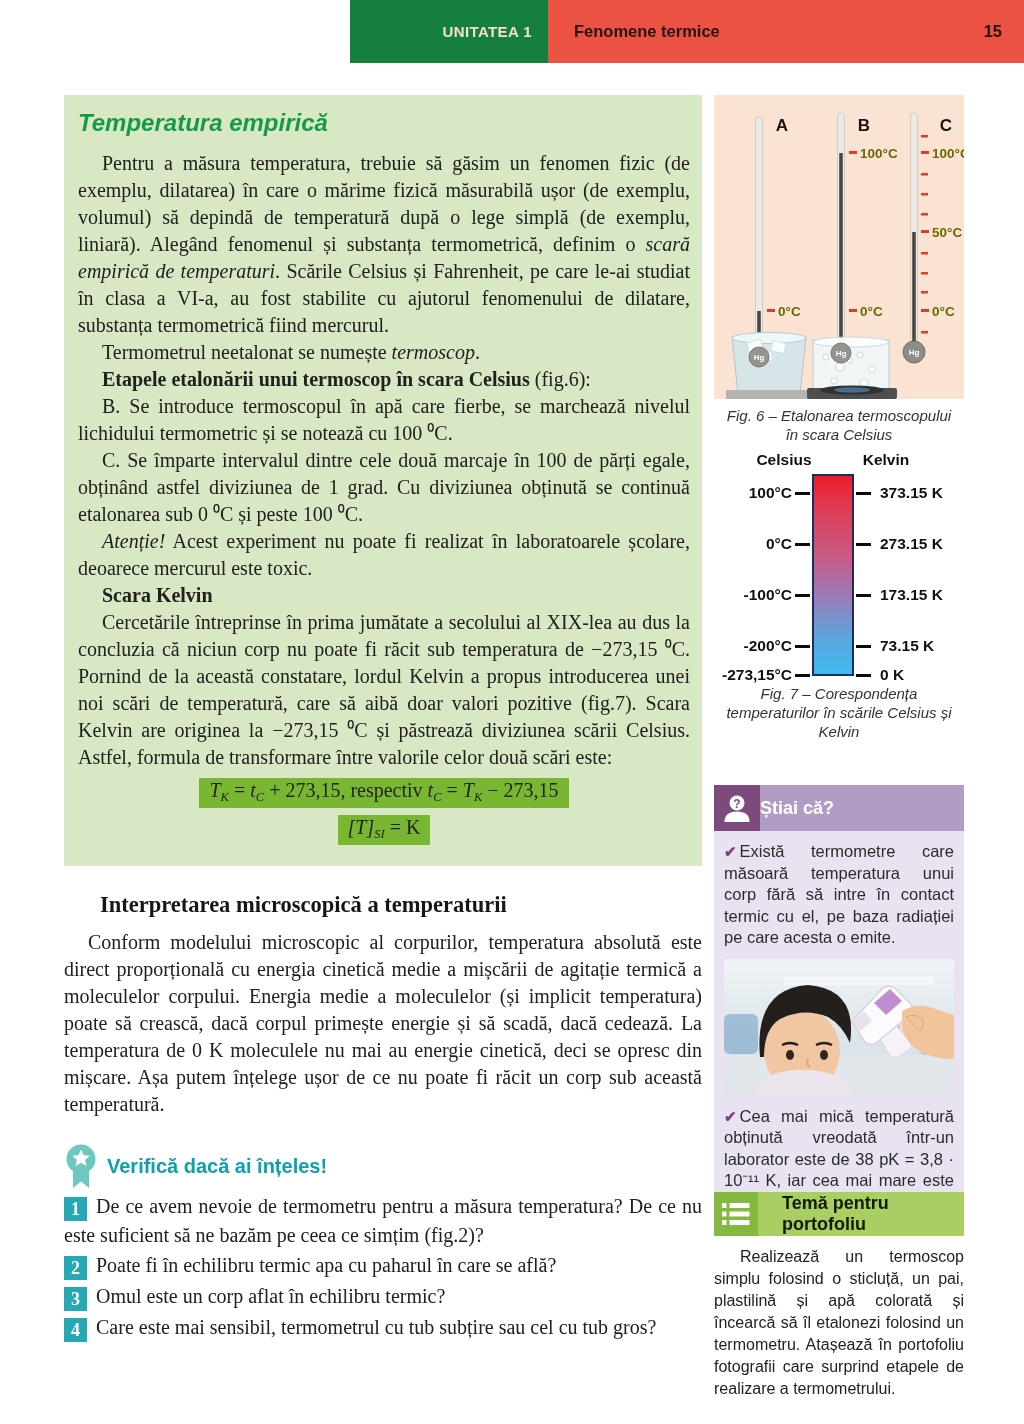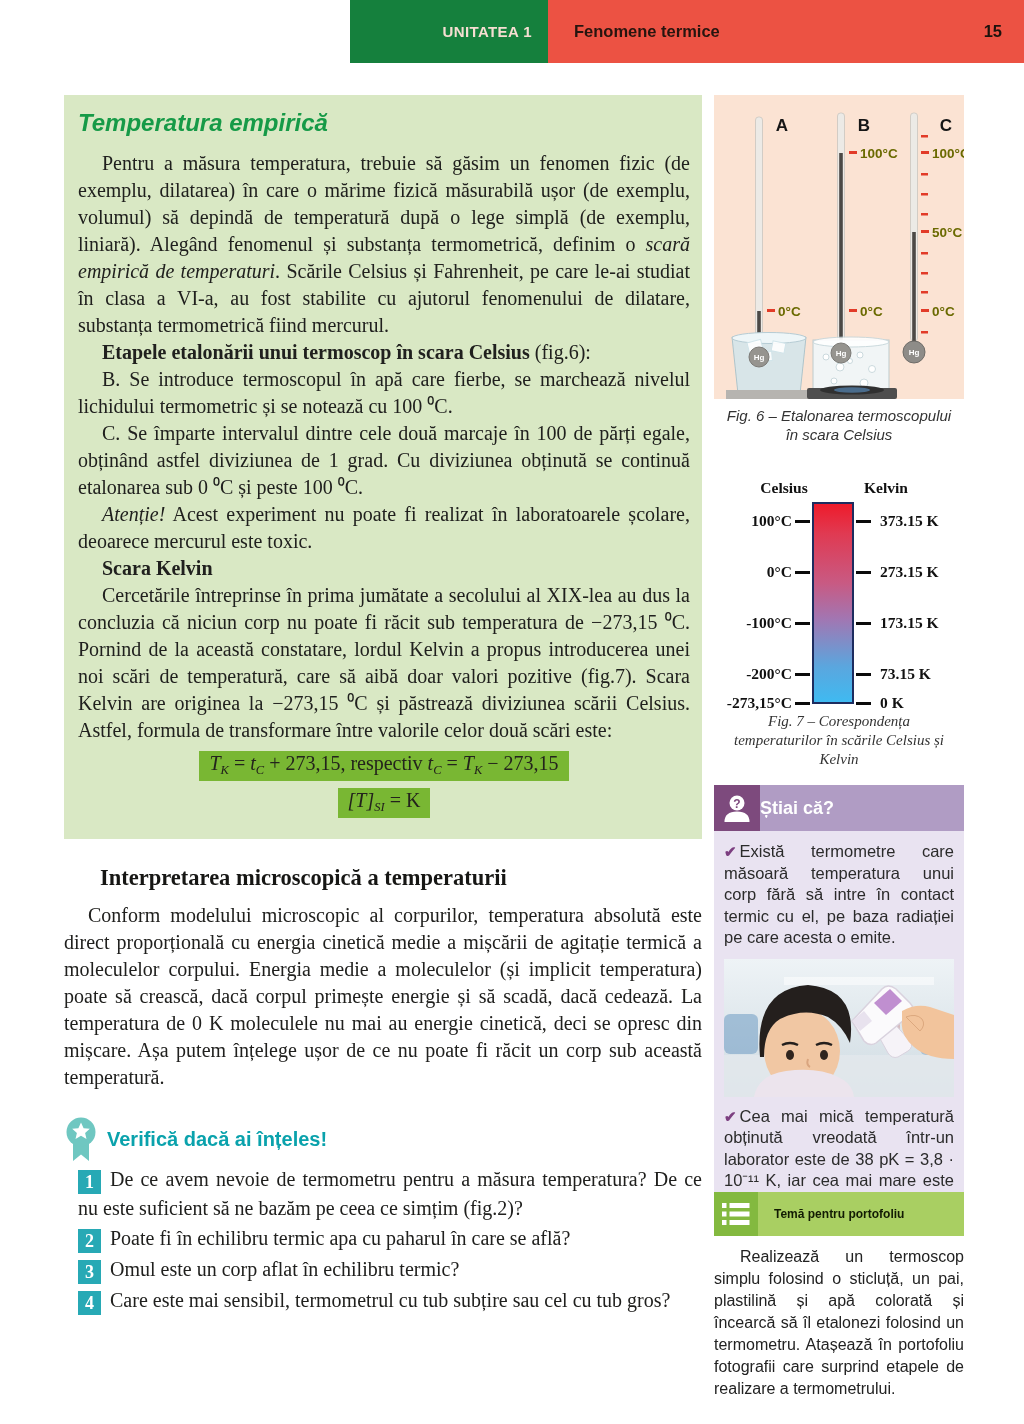--- a/index.html
+++ b/index.html
@@ -23,36 +23,36 @@
                 font-size:24px;color:#169a47;margin:2px 0 13px 0;}
   .bt{font-size:20px;line-height:27px;margin:0;text-align:justify;}
   .ti{text-indent:24px;}
   .fline{text-align:center;margin:7px 0 5px;}
   .hl{display:inline-block;background:#79b733;padding:1px 10px 3px;font-size:20px;color:#23231c;}
   .hl i{font-style:italic;}
   .hl sub,.fsub{font-size:12.5px;font-style:italic;vertical-align:-4px;}
   .micro-h{font-size:22.5px;font-weight:bold;margin:26px 0 11px 0;text-indent:36px;color:#161614;}
   .check-head{margin-top:24px;display:flex;align-items:center;gap:9px;height:48px;}
   .check-title{font-family:"Liberation Sans",sans-serif;font-weight:bold;font-size:20px;color:#0aa2ac;}
-  .q{font-size:20px;line-height:28px;margin-top:2px;text-align:justify;margin-left:14px;}
+  .q{font-size:20px;line-height:28px;margin-top:2px;text-align:justify;}
   .qnum{display:inline-block;width:23px;height:24px;background:#27a9b5;color:#fff;text-align:center;
         font-weight:bold;font-size:18px;line-height:24px;margin-right:9px;vertical-align:-2px;}
 
   
   .right{position:absolute;left:714px;top:95px;width:250px;font-family:"Liberation Sans",sans-serif;}
   .rblock{position:absolute;left:0;width:250px;margin:0;}
   .fig6wrap{top:0;}
   .fig6-panel{width:250px;height:304px;background:#fbe3d3;}
   .caption{font-style:italic;font-size:15px;line-height:19px;text-align:center;color:#333;
            margin:7px auto 0;width:232px;}
   .f6L{font-family:"Liberation Sans",sans-serif;font-size:17px;font-weight:bold;fill:#161616;text-anchor:middle;}
   .f6T{font-family:"Liberation Sans",sans-serif;font-size:13.5px;font-weight:bold;fill:#6a6a00;}
   .f6Hg{font-family:"Liberation Sans",sans-serif;font-size:8px;font-weight:bold;fill:#fff;text-anchor:middle;}
 
-  .fig7wrap{top:384px;font-family:Liberation Serif, serif;}
+  .fig7wrap{top:356px;}
   .fig7{position:relative;height:226px;}
   .f7h{position:absolute;top:0;font-weight:bold;font-size:15.5px;color:#111;text-align:center;width:100px;}
   .f7h-c{left:20px;} .f7h-k{left:122px;}
   .f7bar{position:absolute;left:98px;top:23px;width:42px;height:202px;box-sizing:border-box;
          border:2.5px solid #1d2c5f;
          background:linear-gradient(180deg,#ee1b2b 0%,#e03a52 15%,#c85a83 40%,#a276b2 58%,#5ba6de 82%,#3fbaf1 100%);}
   .f7rows{position:absolute;left:0;top:23px;width:250px;height:202px;}
   .f7row{position:absolute;left:0;width:100%;height:0;}
   .f7c{position:absolute;right:172px;transform:translateY(-50%);font-weight:bold;font-size:15.5px;white-space:nowrap;color:#111;}
   .tickl{position:absolute;left:81px;width:15px;height:3px;background:#0b0b0b;top:-1.5px;}
@@ -64,21 +64,21 @@
   .iconsq{width:46px;height:46px;background:#7d4a7d;flex:0 0 46px;display:flex;align-items:center;justify-content:center;}
   .dyk-title{color:#fff;font-weight:bold;font-size:18px;}
   .dyk-body{padding:10px 10px 13px;}
   .fact{font-size:16.5px;line-height:21.5px;text-align:justify;color:#2b2b2b;margin:0;}
   .fcheck{color:#7c3f80;font-size:15px;font-weight:bold;margin-right:3px;}
   .photo{display:block;margin:10px auto 9px;}
 
   .pf{top:1097px;}
   .pf-head{height:44px;background:#a9cf62;display:flex;align-items:center;}
   .pf-icon{width:44px;height:44px;background:#83b93f;flex:0 0 44px;display:flex;align-items:center;justify-content:center;}
-  .pf-title{font-weight:bold;font-size:12px;color:#121b03;margin-left:16px;}
+  .pf-title{font-weight:bold;font-size:18px;color:#121b03;margin-left:24px;}
   .pf-body{margin-top:10px;font-size:16px;line-height:22px;text-align:justify;color:#222;text-indent:26px;}
 </style>
 </head>
 <body>
 
 <div class="page">
 
   <div class="hdr">
     <div class="hdr-unit">
       <span>UNITATEA 1</span>
@@ -87,20 +87,21 @@
       <span>Fenomene termice</span>
       <span class="hdr-page">15</span>
     </div>
   </div>
 
   <div class="left">
 
     <section class="lesson-box">
       <h1 class="lesson-title">Temperatura empirică</h1>
       <p class="bt ti"><span>Pentru a măsura temperatura, trebuie să găsim un fenomen fizic (de exemplu, dilatarea) în care o mărime fizică măsurabilă ușor (de exemplu, volumul) să depindă de temperatură după o lege simplă (de exemplu, liniară). Alegând fenomenul și substanța termometrică, definim o </span><i>scară empirică de temperaturi</i><span>. Scările Celsius și Fahrenheit, pe care le-ai studiat în clasa a VI-a, au fost stabilite cu ajutorul fenomenului de dilatare, substanța termometrică fiind mercurul.</span></p>
+      <p class="bt ti"><span>Termometrul neetalonat se numește </span><i>termoscop</i><span>.</span></p>
       <p class="bt ti"><b>Etapele etalonării unui termoscop în scara Celsius</b><span> (fig.6):</span></p>
       <p class="bt ti">B. Se introduce termoscopul în apă care fierbe, se marchează nivelul lichidului termometric și se notează cu 100 ⁰C.</p>
       <p class="bt ti">C. Se împarte intervalul dintre cele două marcaje în 100 de părți egale, obținând astfel diviziunea de 1 grad. Cu diviziunea obținută se continuă etalonarea sub 0 ⁰C și peste 100 ⁰C.</p>
       <p class="bt ti"><i>Atenție!</i><span> Acest experiment nu poate fi realizat în laboratoarele școlare, deoarece mercurul este toxic.</span></p>
       <p class="bt ti"><b>Scara Kelvin</b></p>
       <p class="bt ti">Cercetările întreprinse în prima jumătate a secolului al XIX-lea au dus la concluzia că niciun corp nu poate fi răcit sub temperatura de −273,15 ⁰C. Pornind de la această constatare, lordul Kelvin a propus introducerea unei noi scări de temperatură, care să aibă doar valori pozitive (fig.7). Scara Kelvin are originea la −273,15 ⁰C și păstrează diviziunea scării Celsius. Astfel, formula de transformare între valorile celor două scări este:</p>
       <div class="fline">
         <span class="hl"><i>T</i><sub>K</sub><span> = </span><i>t</i><sub>C</sub><span> + 273,15, respectiv </span><i>t</i><sub>C</sub><span> = </span><i>T</i><sub>K</sub><span> − 273,15</span></span>
       </div>
       <div class="fline">

